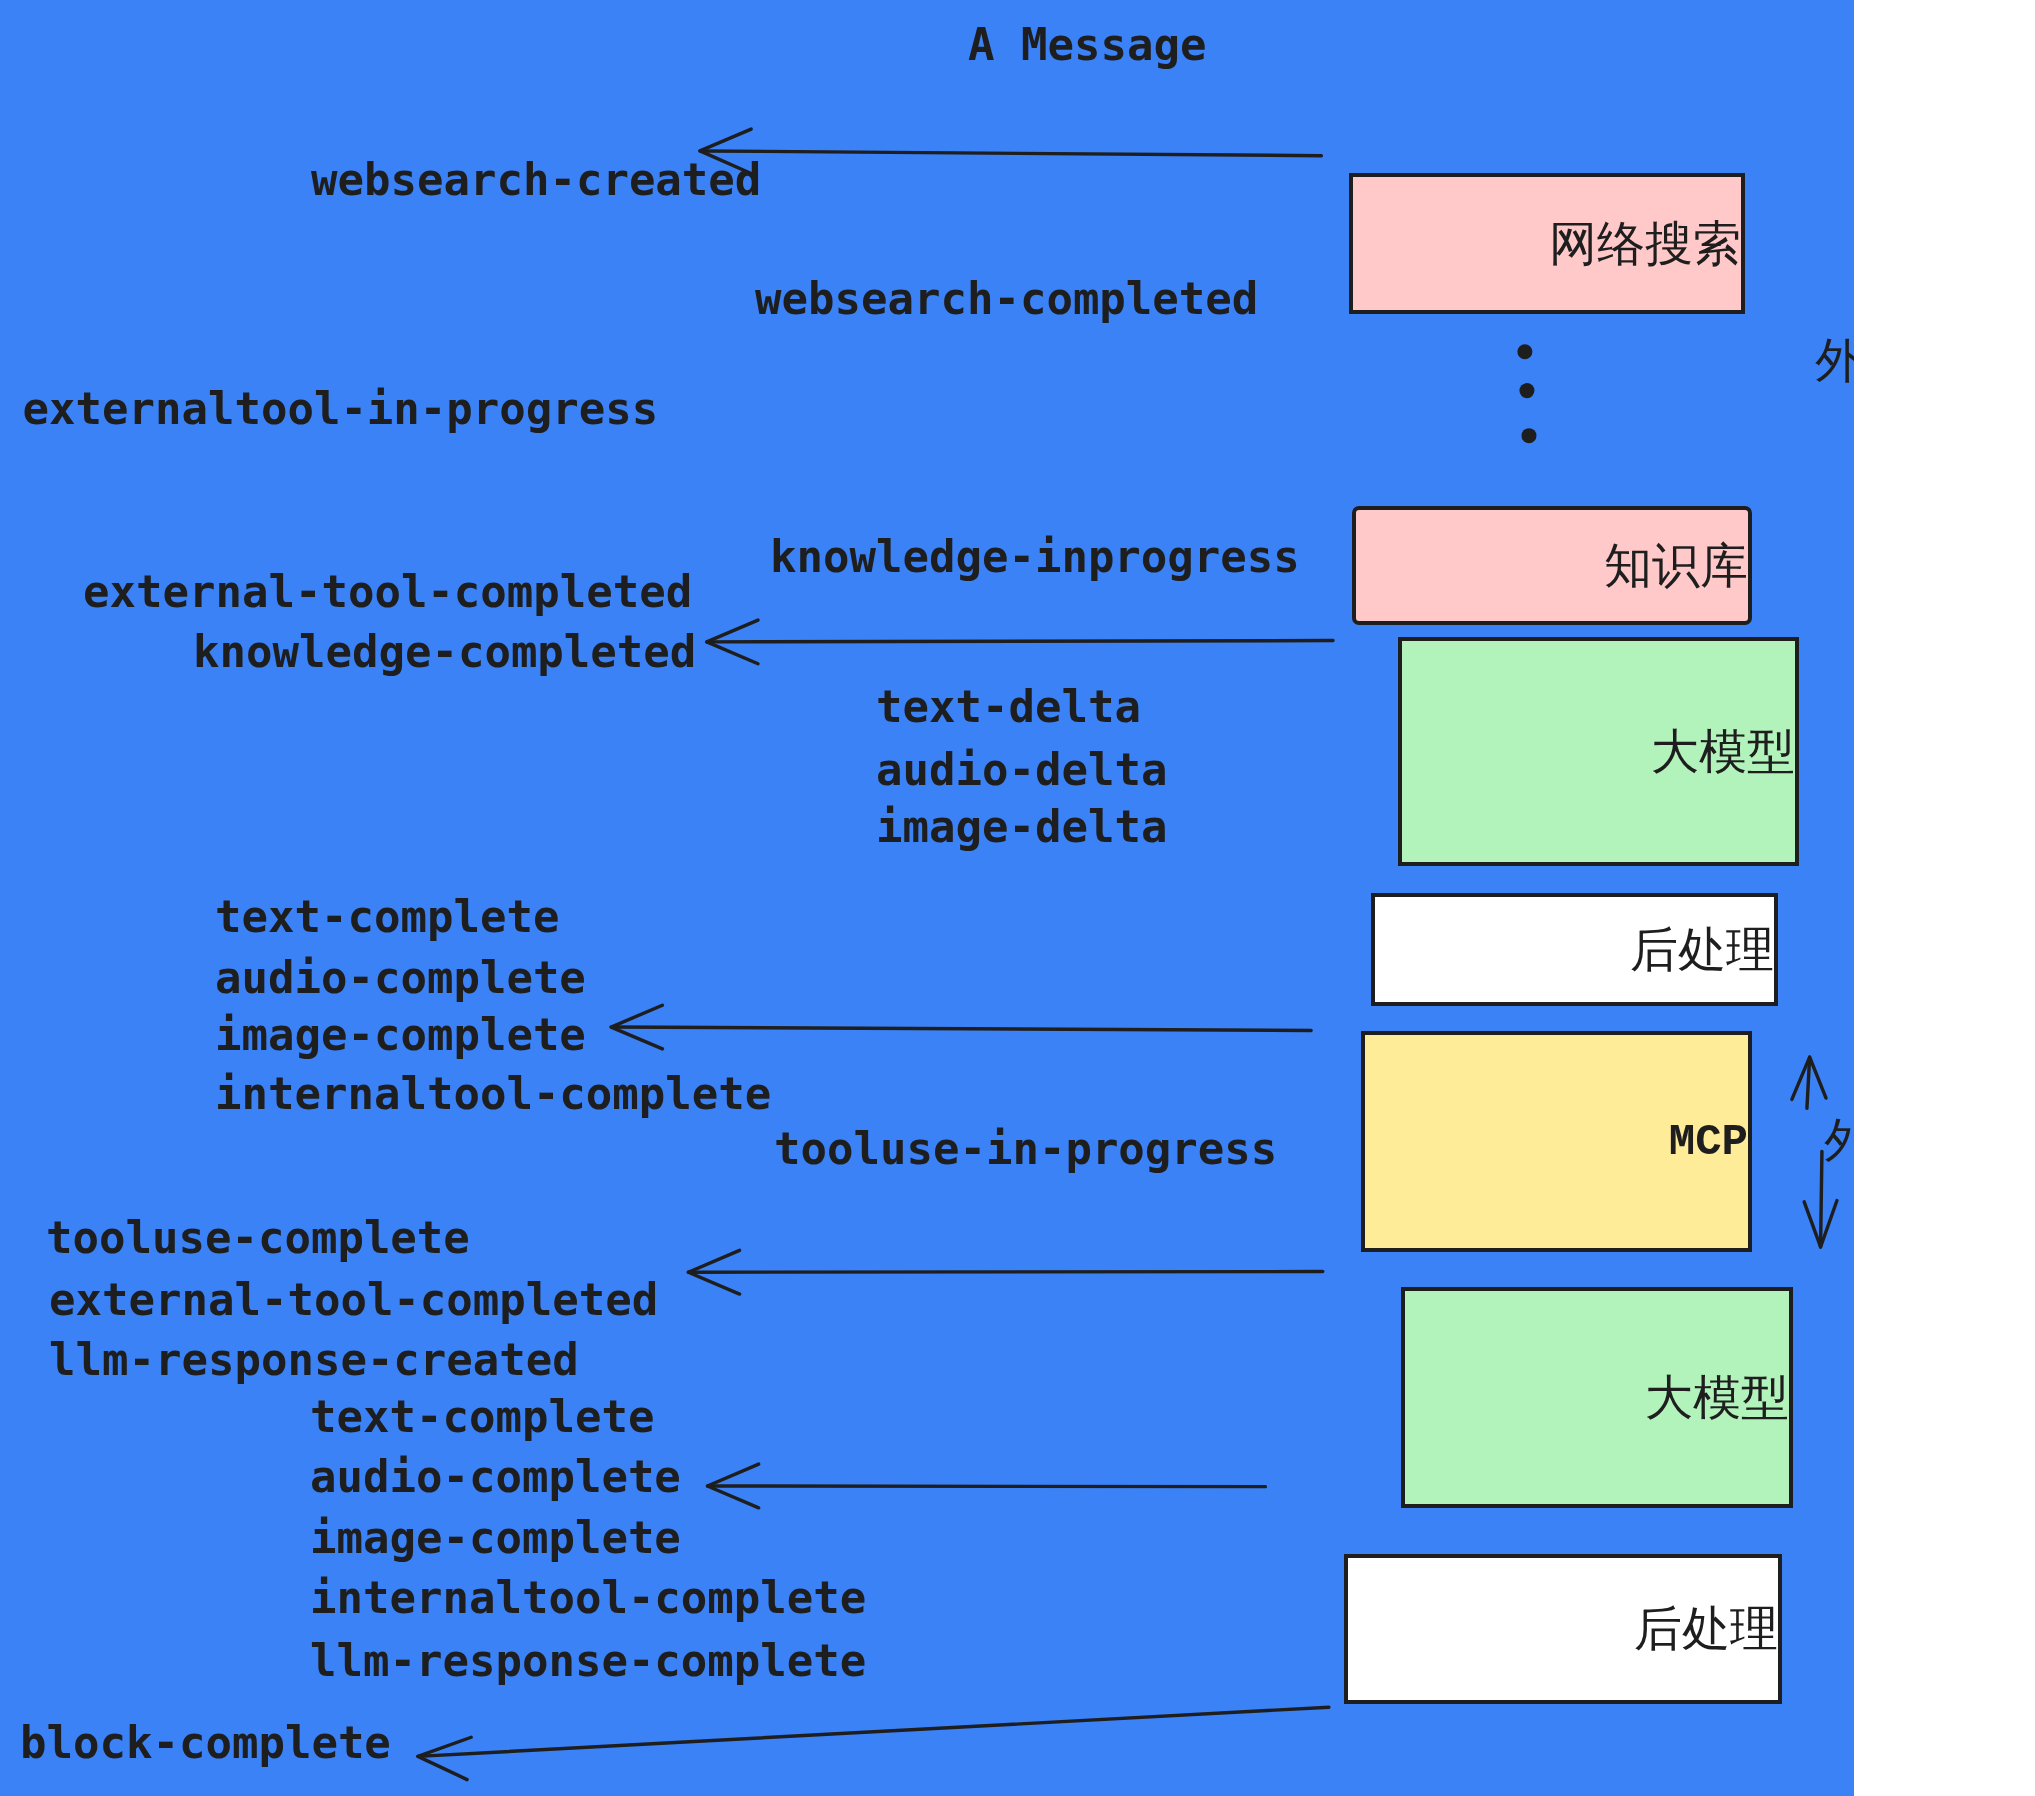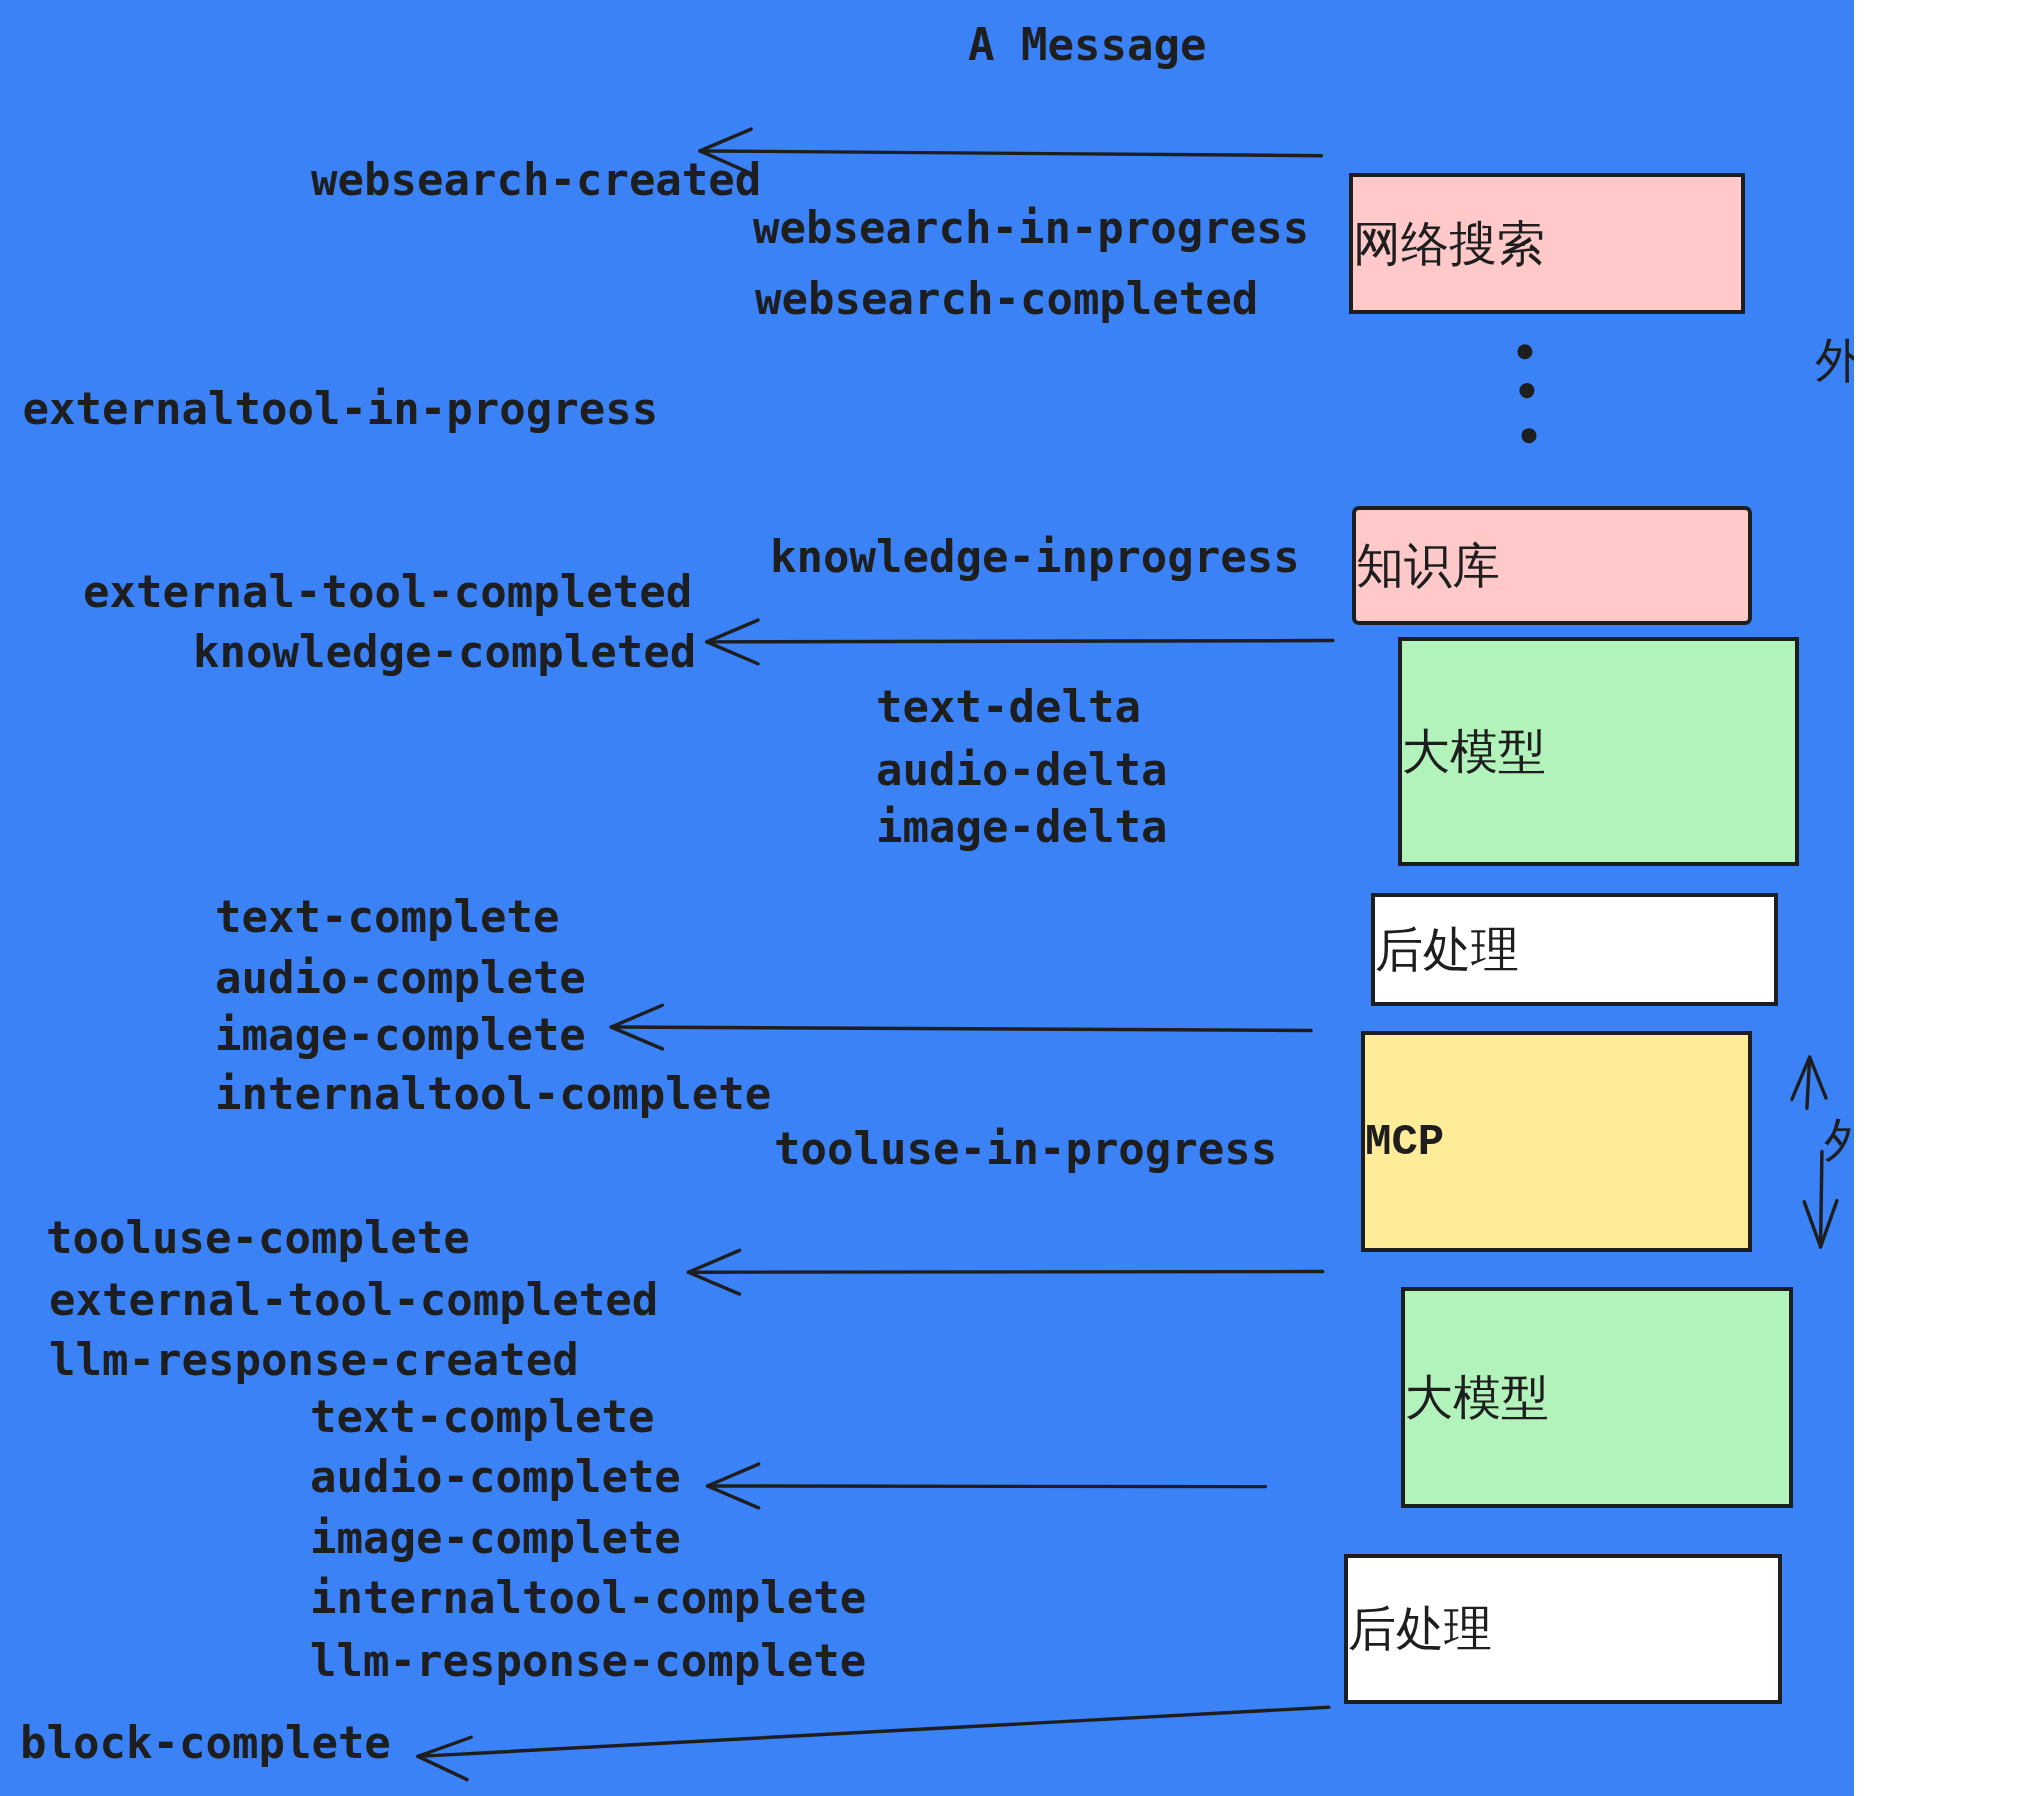--- a/index.html
+++ b/index.html
@@ -20,21 +20,21 @@
   .evt{
     position:absolute;
     font:bold 44px "DejaVu Sans Mono", monospace;
     line-height:1.1;
     white-space:nowrap;
   }
   .box{
     position:absolute;
     border:4.1px solid #1e1e1e;
     box-sizing:border-box;
-    display:flex;align-items:center;justify-content:flex-start;
+    display:flex;align-items:center;justify-content:flex-end;
   }
   .box .blabel{
     font-family:"DejaVu Sans", sans-serif;
     font-size:48px;
     color:#1e1e1e;
     white-space:nowrap;
   }
   .box .blabel.mono{
     font-family:Liberation Mono, monospace;
     font-weight:bold;
@@ -113,21 +113,20 @@
     <g>
       <circle class="dot" cx="2233" cy="515" r="11"></circle>
       <circle class="dot" cx="2236" cy="572" r="11"></circle>
       <circle class="dot" cx="2239" cy="638" r="11"></circle>
     </g>
   </svg>
 
   <div class="title" style="left:968px;top:19px;">A Message</div>
 
   <div class="evt" style="left:311px;top:156px;">websearch-created</div>
-  <div class="evt" style="left:753px;top:204px;">websearch-in-progress</div>
   <div class="evt" style="left:755px;top:275px;">websearch-completed</div>
   <div class="evt" style="left:22.5px;top:385px;">externaltool-in-progress</div>
   <div class="evt" style="left:770px;top:533px;">knowledge-inprogress</div>
   <div class="evt" style="left:83px;top:568px;">external-tool-completed</div>
   <div class="evt" style="left:193px;top:628px;">knowledge-completed</div>
   <div class="evt" style="left:876px;top:683px;">text-delta</div>
   <div class="evt" style="left:876px;top:746px;">audio-delta</div>
   <div class="evt" style="left:876px;top:803px;">image-delta</div>
   <div class="evt" style="left:215px;top:893px;">text-complete</div>
   <div class="evt" style="left:215px;top:954px;">audio-complete</div>

